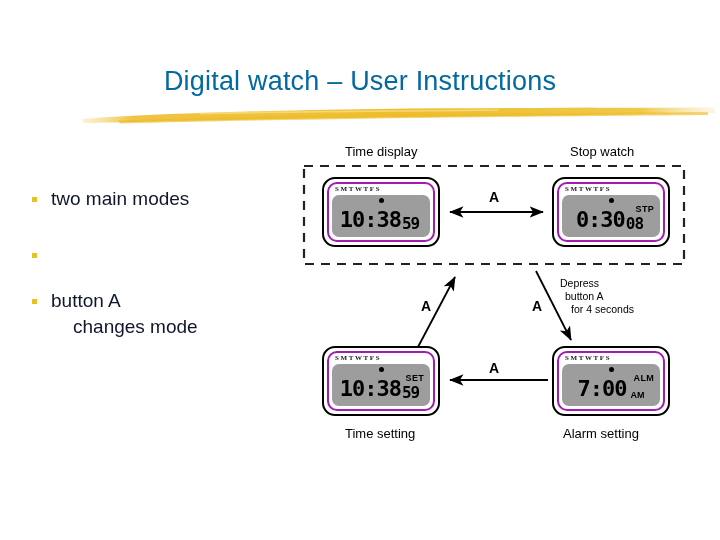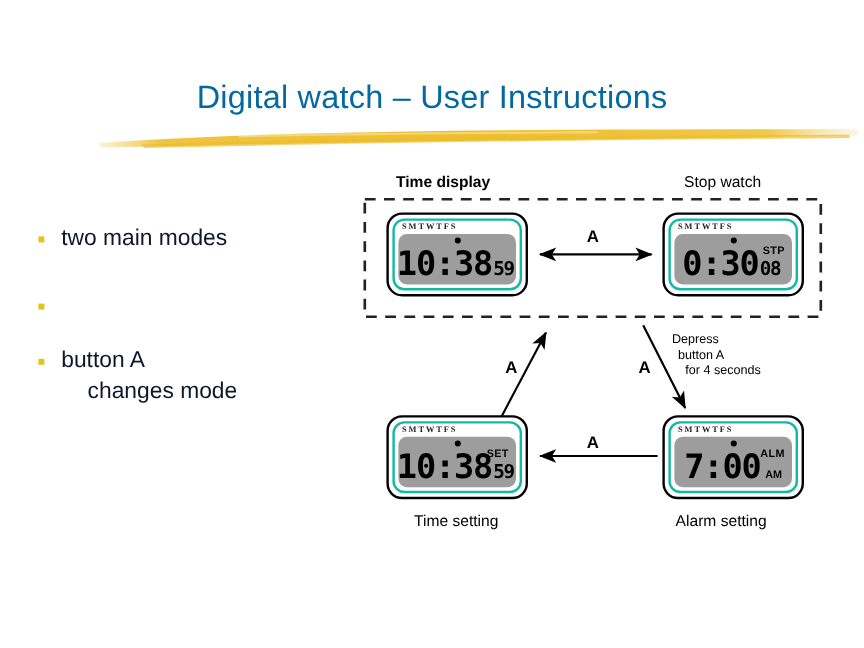--- a/index.html
+++ b/index.html
@@ -96,21 +96,21 @@
     border: 2px solid #000000;
     border-radius: 13px;
     background: #ffffff;
     padding: 3px;
   }
   .watch-inner {
     position: relative;
     width: 100%;
     height: 100%;
     box-sizing: border-box;
-    border: 2px solid #14b8a6;
+    border: 2px solid #a21caf;
     border-radius: 10px;
     background: #ffffff;
     overflow: hidden;
   }
   .watch-days {
     position: absolute;
     top: 1px;
     left: 6px;
     font-size: 7px;
     letter-spacing: 1.6px;
@@ -149,21 +149,21 @@
     position: absolute;
     left: 0;
     right: 0;
     bottom: 2px;
     display: flex;
     align-items: flex-end;
     justify-content: center;
   }
   .digits-main {
     font-family: "DejaVu Sans Mono", monospace;
-    font-size: 28px;
+    font-size: 22px;
     font-weight: bold;
     line-height: 30px;
     color: #000000;
     letter-spacing: -1px;
   }
   .digits-small {
     font-family: "DejaVu Sans Mono", monospace;
     font-size: 16px;
     font-weight: bold;
     line-height: 22px;
@@ -255,21 +255,21 @@
 
     <line x1="160" y1="77" x2="253" y2="77" stroke="#000000" stroke-width="1.8" marker-start="url(#arrowStart)" marker-end="url(#arrowEnd)"></line>
 
     <line x1="128" y1="212" x2="165" y2="142" stroke="#000000" stroke-width="1.8" marker-end="url(#arrowEnd)"></line>
 
     <line x1="246" y1="136" x2="281" y2="205" stroke="#000000" stroke-width="1.8" marker-end="url(#arrowEnd)"></line>
 
     <line x1="258" y1="245" x2="160" y2="245" stroke="#000000" stroke-width="1.8" marker-end="url(#arrowEnd)"></line>
   </svg>
 
-  <div class="group-label" style="left:40px;  top:9px;font-weight:bold;">Time display</div>
+  <div class="group-label" style="left:55px;  top:9px;">Time display</div>
   <div class="group-label" style="left:280px; top:9px;">Stop watch</div>
   <div class="group-label" style="left:55px;  top:291px;">Time setting</div>
   <div class="group-label" style="left:273px; top:291px;">Alarm setting</div>
 
   <div class="watch" style="left:32px; top:42px;">
     <div class="watch-inner">
       <div class="watch-days">SMTWTFS</div>
       <div class="lcd">
         <div class="day-dot"></div>
         <div class="mode-tag"></div>

